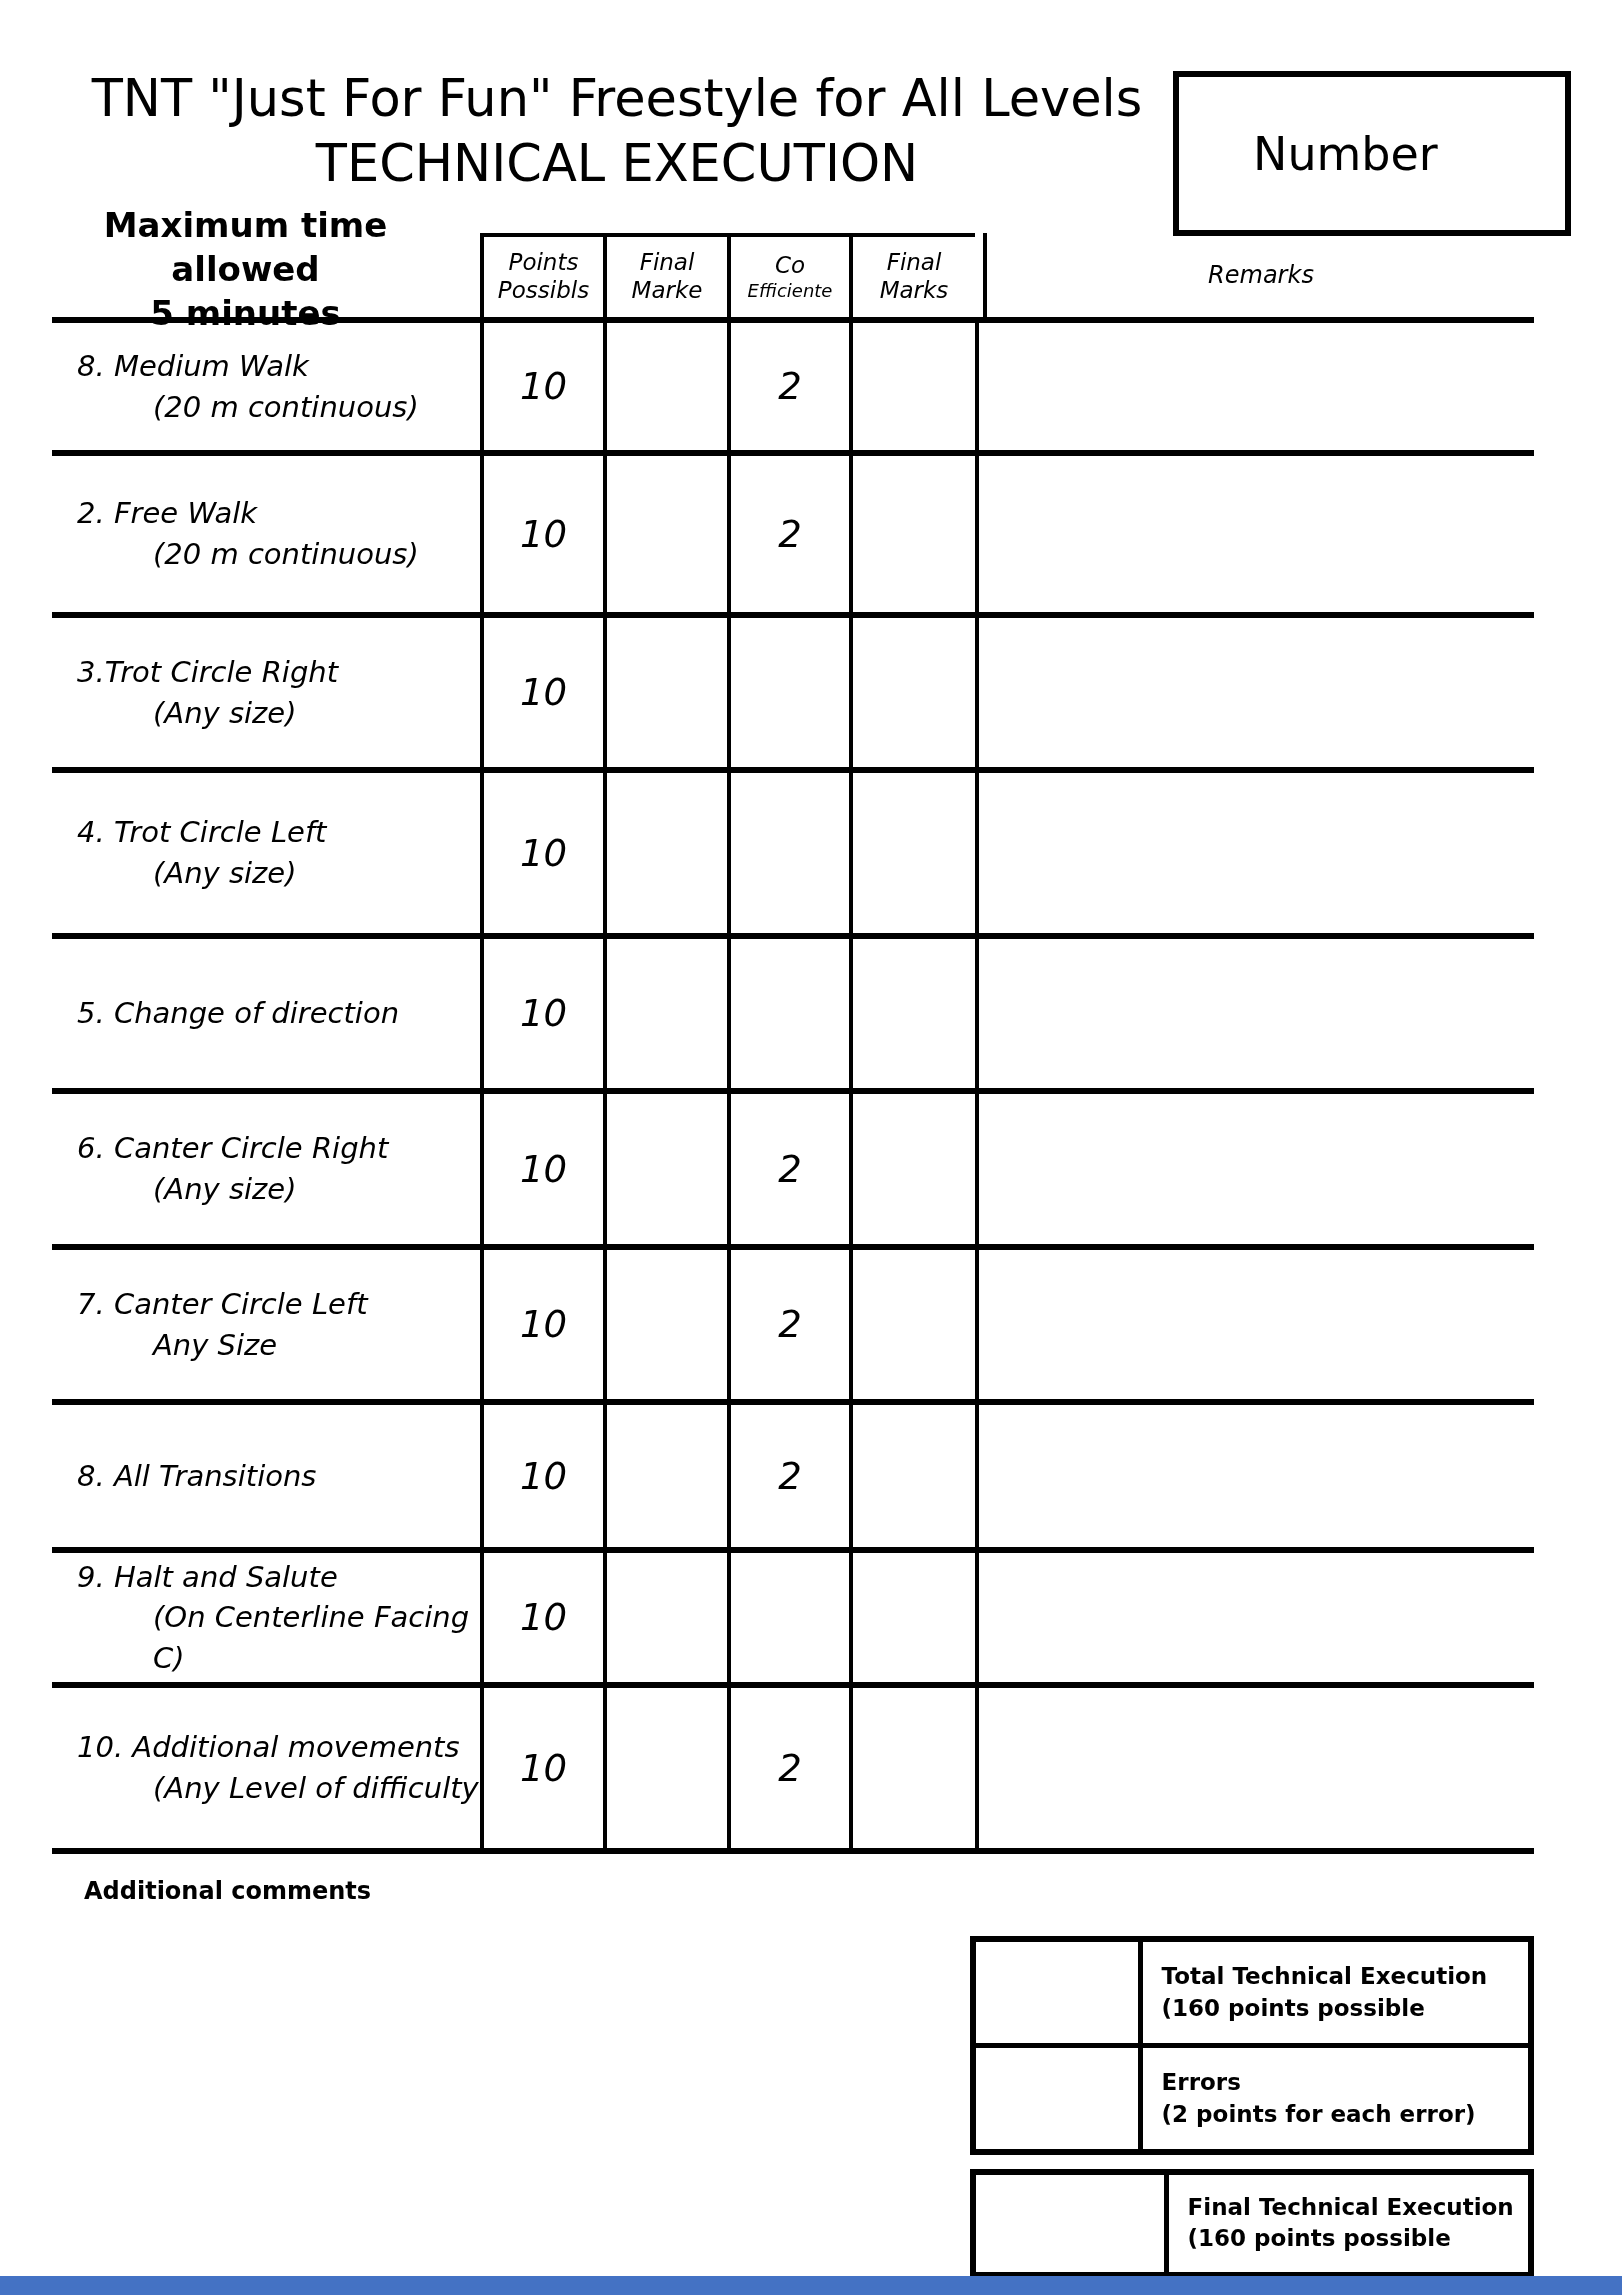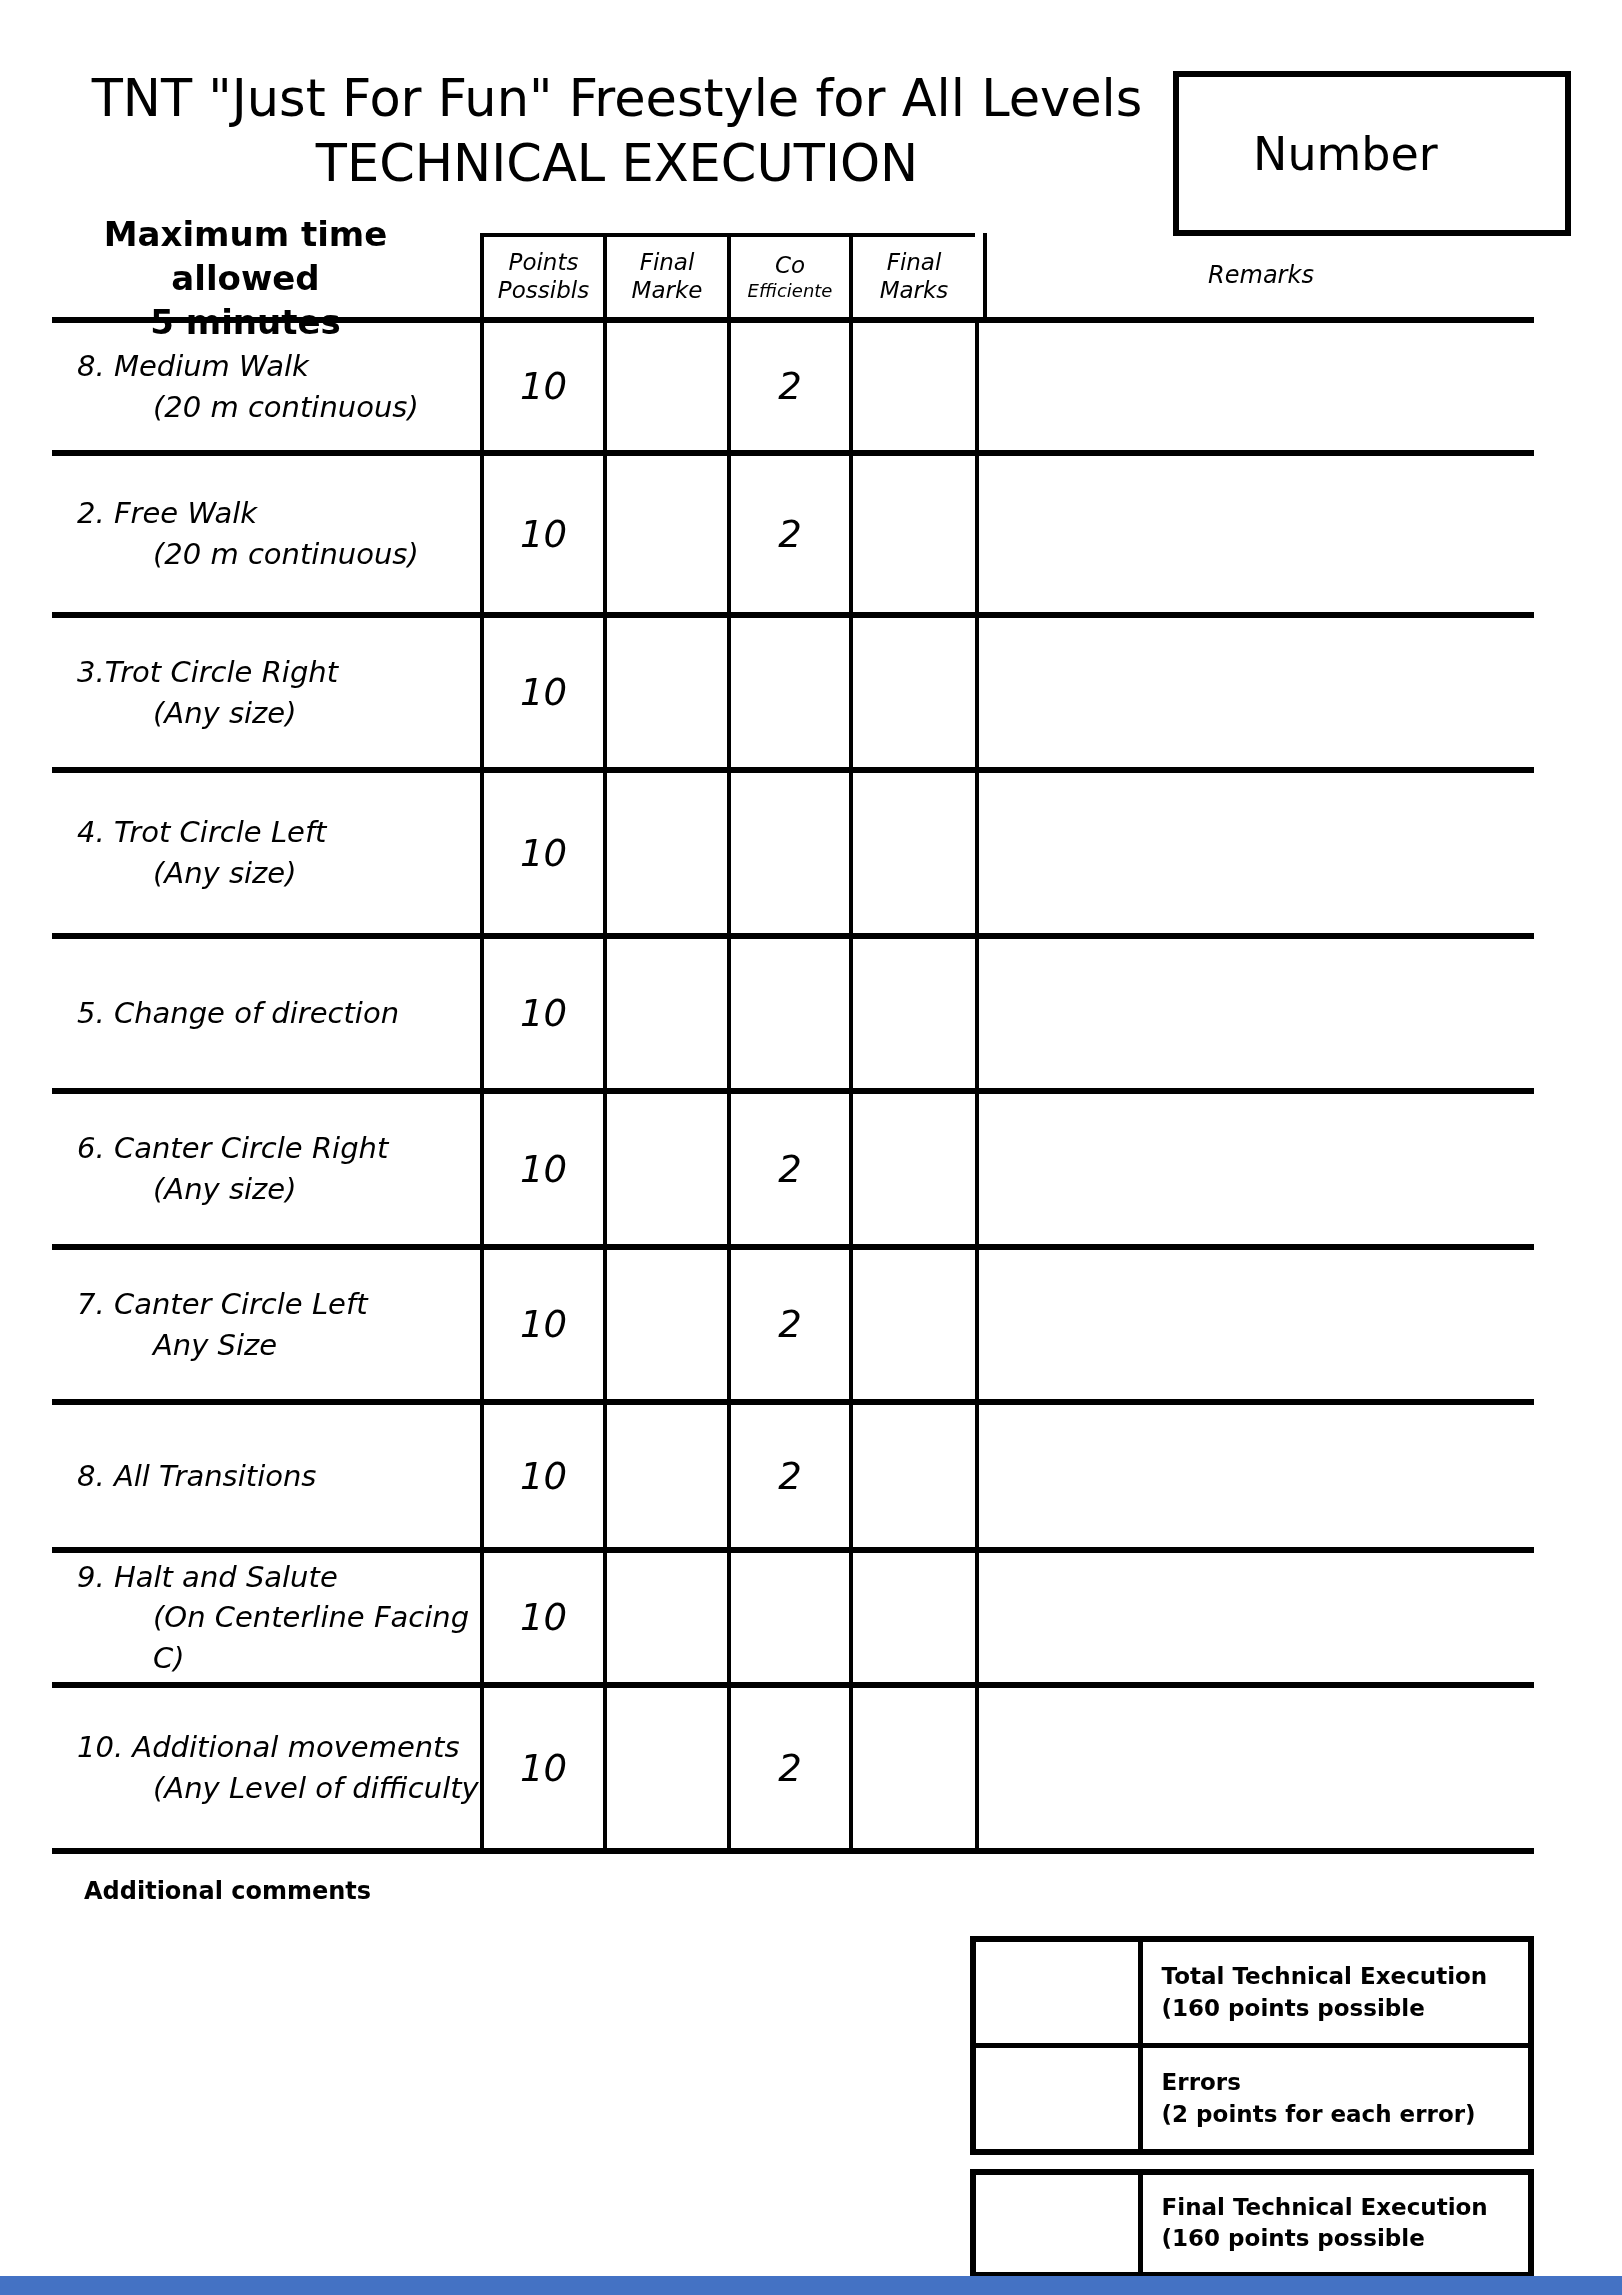--- a/index.html
+++ b/index.html
@@ -13,21 +13,21 @@
   .title {
     position:absolute; top:66px; left:0; width:1234px;
     text-align:center; font-size:51px; line-height:1.28;
   }
   .number-box {
     position:absolute; left:1173px; top:71px; width:398px; height:165px;
     border:6px solid #000; box-sizing:border-box;
     display:flex; align-items:center; padding-left:74px; font-size:46px;
   }
   .max-time {
-    position:absolute; left:51px; top:212px; width:389px;
+    position:absolute; left:51px; top:203px; width:389px;
     text-align:center; font-weight:bold; font-size:34px; line-height:1.3;
   }
 
   
   .score-table { position:absolute; left:52px; top:233px; width:1482px; }
   .cols {
     display:grid;
     grid-template-columns:428px 123px 124px 122px 126px 560px;
     font-style:italic;
   }
@@ -66,21 +66,21 @@
     font-size:24px; font-weight:bold;
   }
   .summary {
     position:absolute; left:970px; top:1936px; width:564px;
     display:flex; flex-direction:column; gap:13.5px;
   }
   .sum-box { border:6px solid #000; box-sizing:border-box; }
   .sum-row { display:grid; grid-template-columns:167px 1fr; }
   .sum-box-a .sum-row { height:101px; }
   .sum-row.divided { border-top:5px solid #000; }
-  .sum-box-b .sum-row { height:97px; }
+  .sum-box-b .sum-row { height:97px;margin-left:26px; }
   .sum-left { border-right:5px solid #000; }
   .sum-right {
     padding-left:18.6px; display:flex; flex-direction:column; justify-content:center;
     font-size:23px; font-weight:bold; line-height:1.35;
   }
 
   .bottom-strip {
     position:absolute; left:0; bottom:0; width:100%; height:18.6px;
     background:#4472c4;
   }

